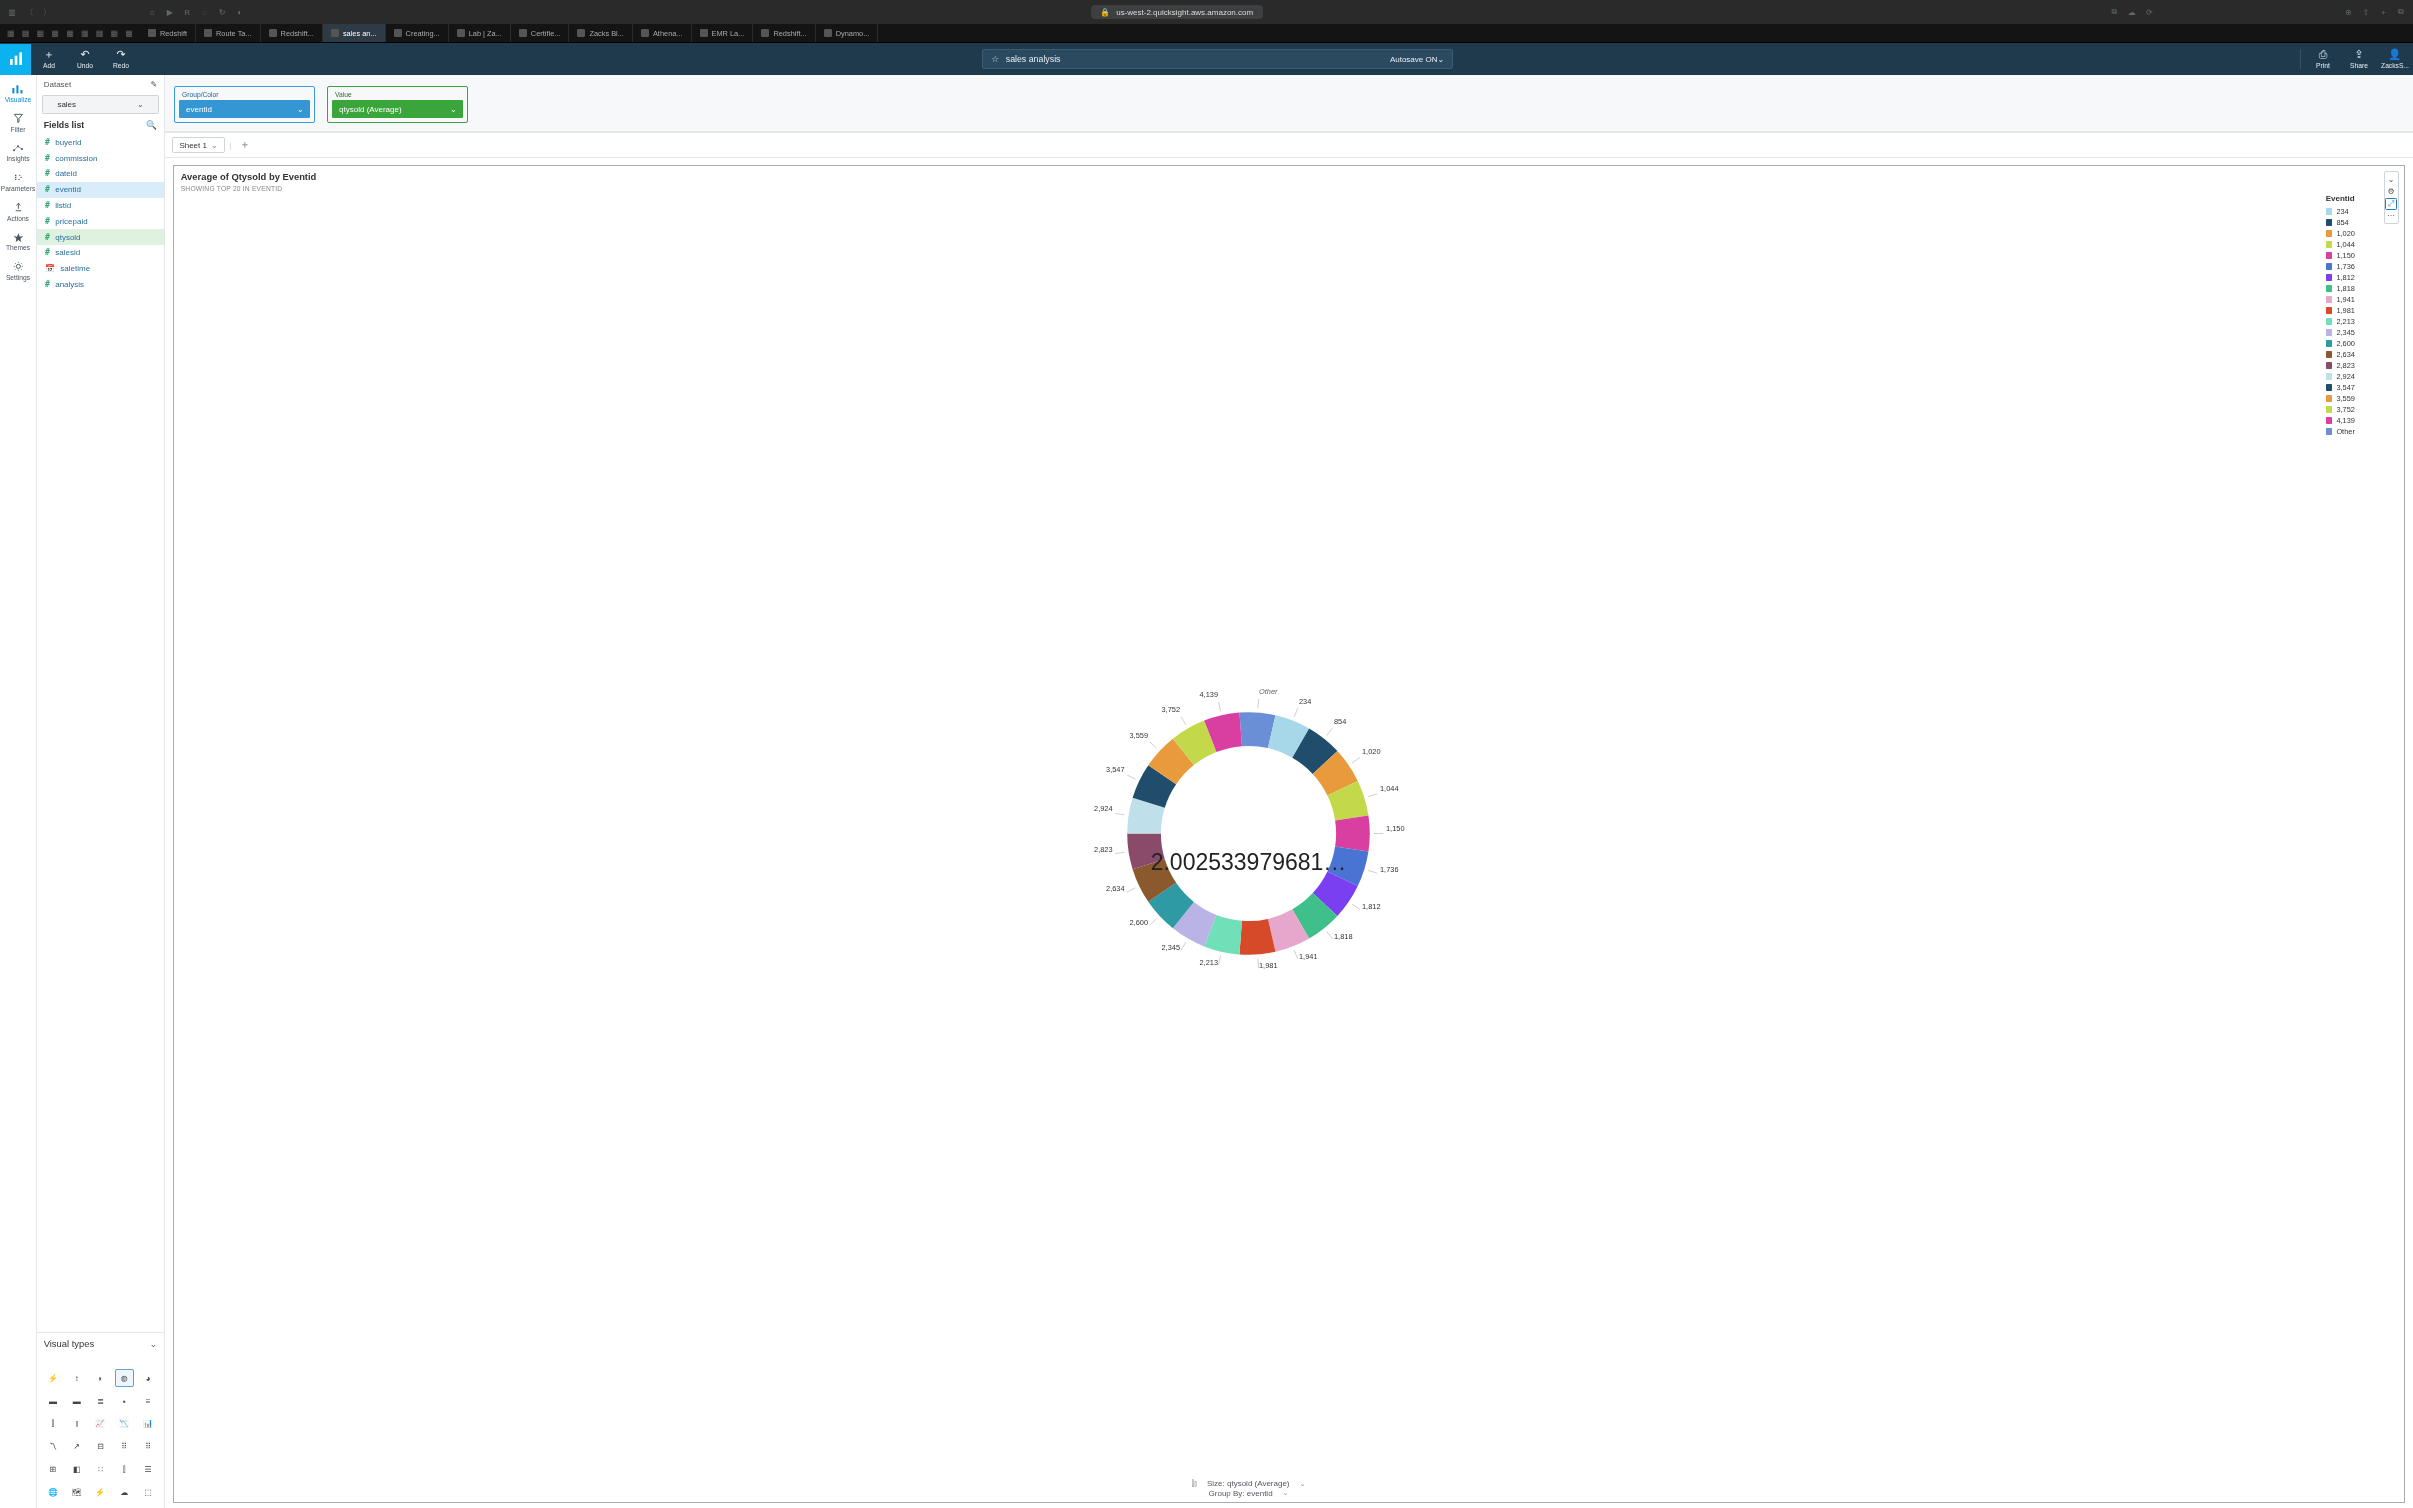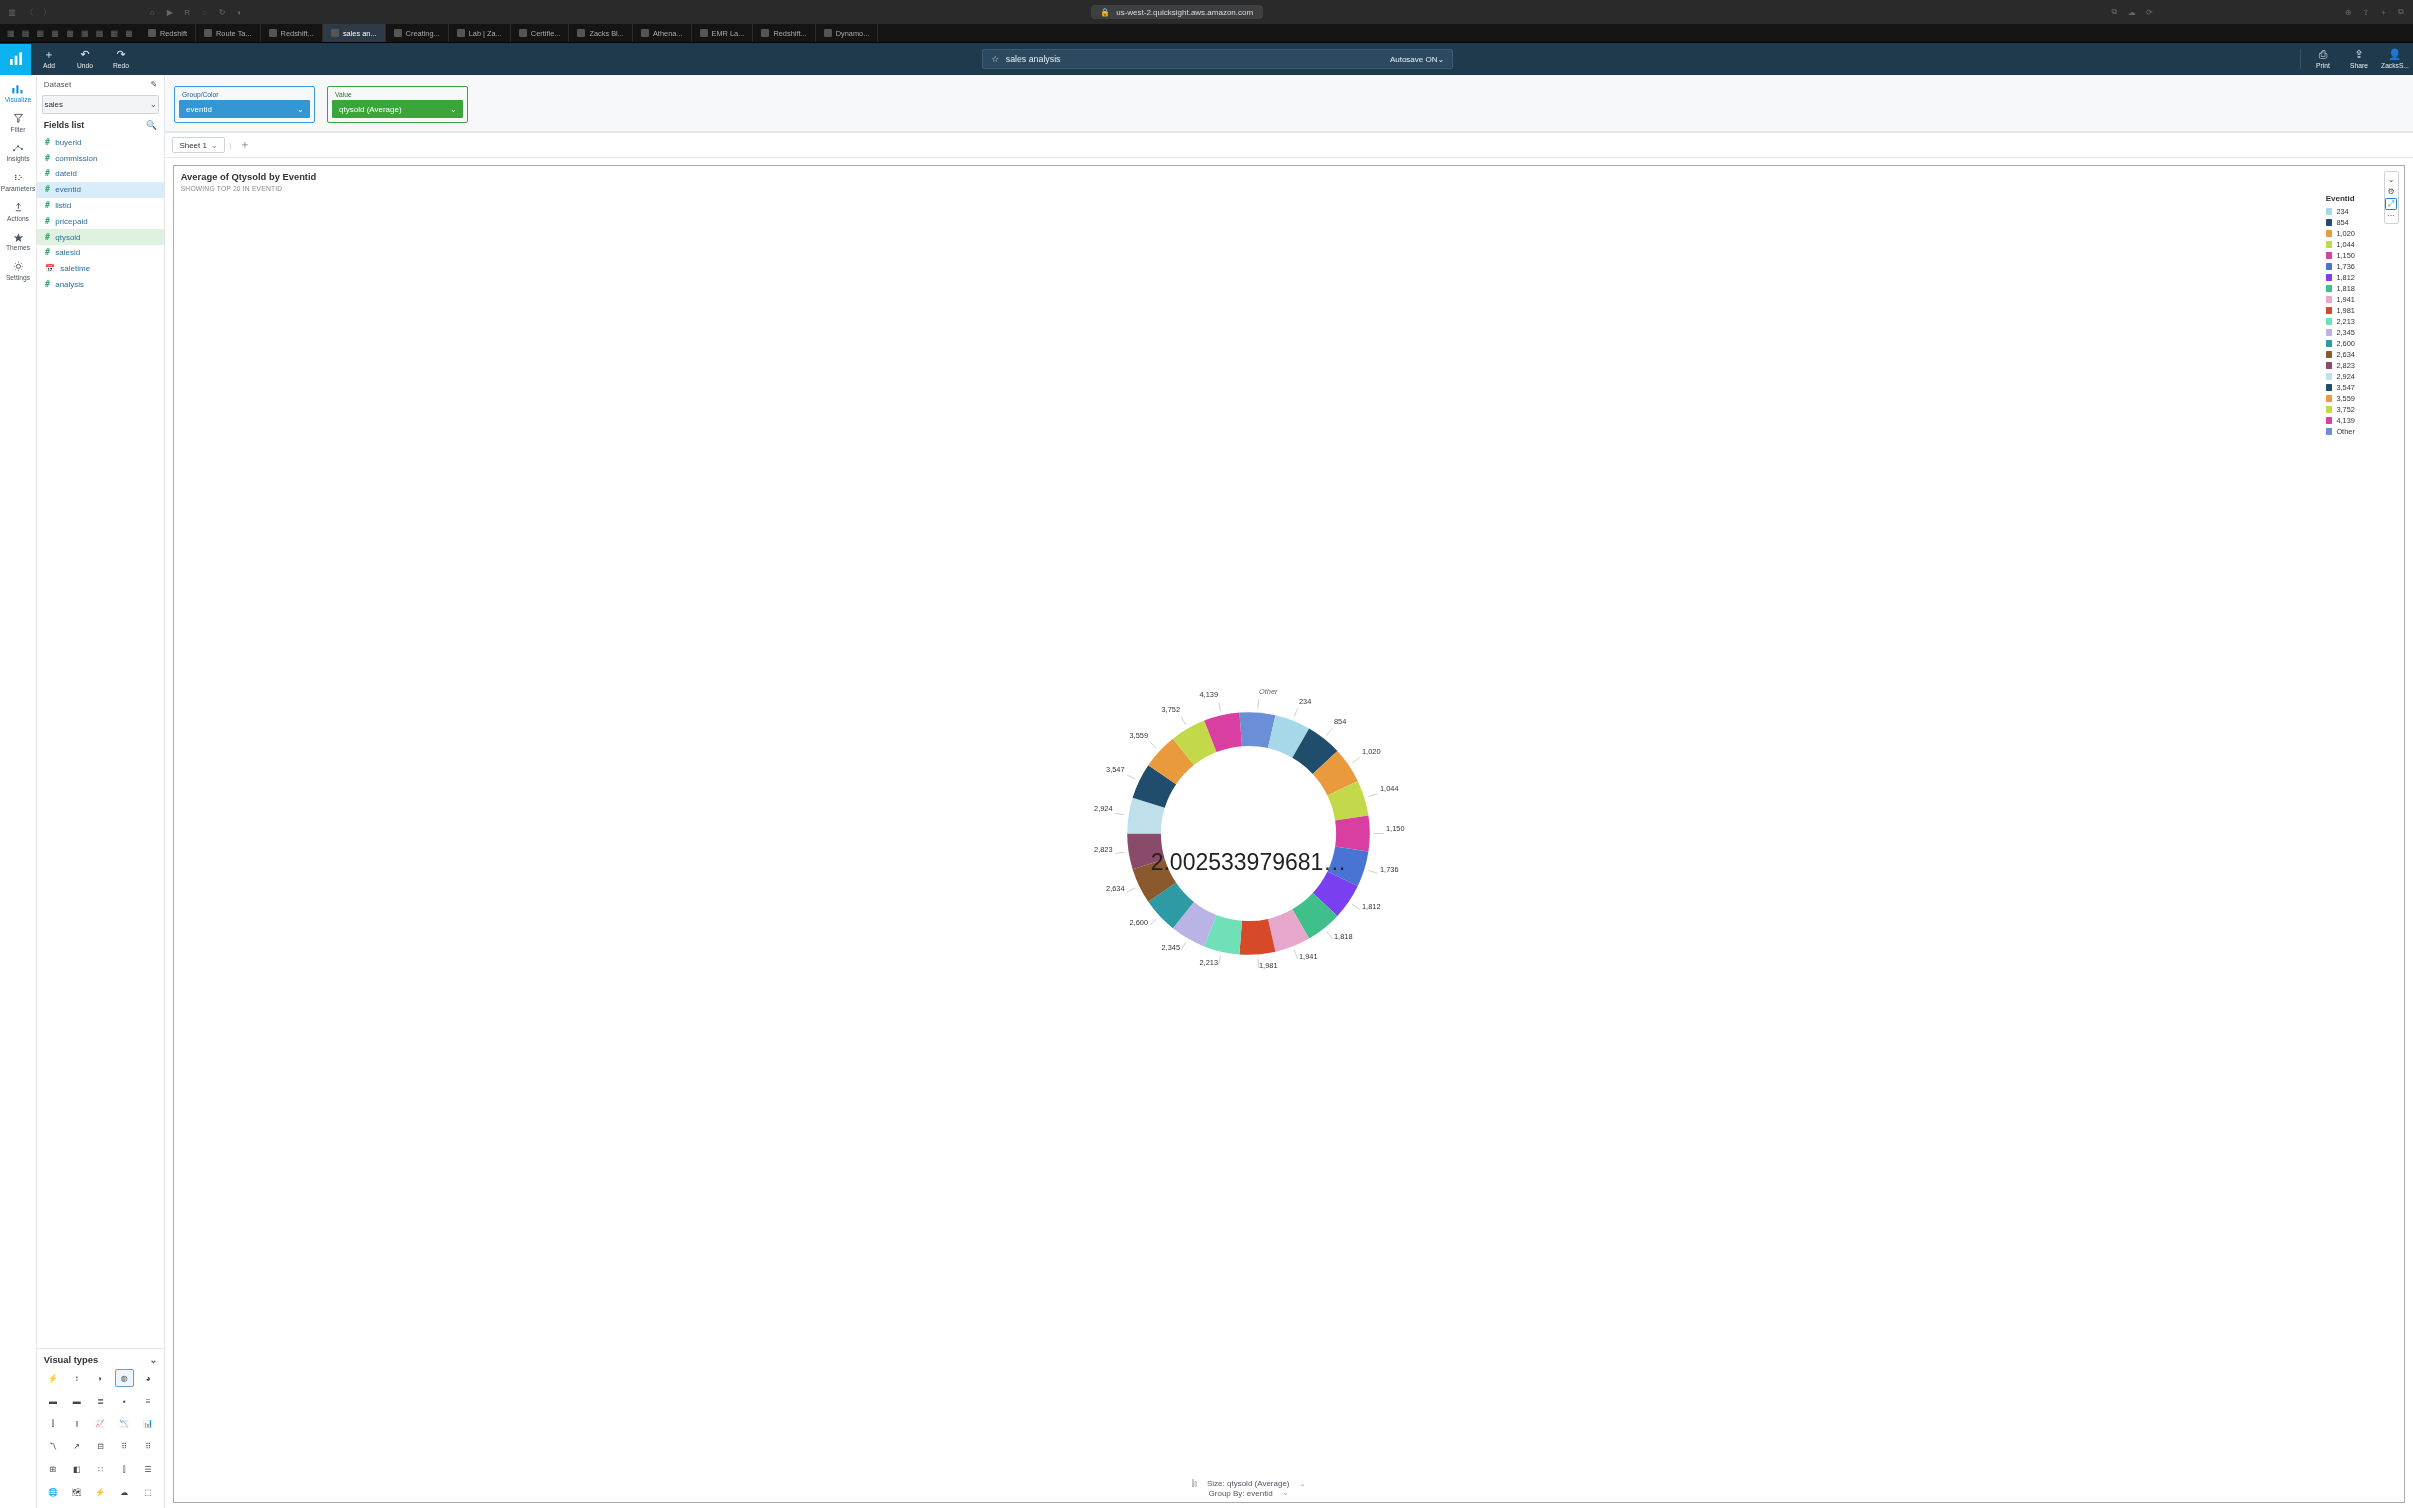--- a/index.html
+++ b/index.html
@@ -38,33 +38,33 @@
 .rail { background:#fff; border-right:0.7px solid #e4e6e8; display:flex; flex-direction:column; align-items:center; padding-top:4px; gap:1.3px;}
 .rail .item{ width:100%; display:flex; flex-direction:column; align-items:center; gap:1.3px; padding:4px 0; font-size:6.7px; color:#4a5560; cursor:pointer;}
 .rail .item.active{ color:#0a8ed6;}
 .rail .item .glyph{height:12px;display:flex;align-items:center;justify-content:center;}
 
 
 .sidepanel { border-right:0.7px solid #e4e6e8; display:flex; flex-direction:column; min-height:0;}
 .sp-head { display:flex; align-items:flex-end; justify-content:space-between; padding:5.4px 6.7px 2.7px 6.7px; color:#555; font-size:8px;}
 .sp-head .pencil{color:#555;cursor:pointer;}
 .sp-sel{ margin:2.7px 5.4px 5.4px 5.4px;}
-.select { border:0.7px solid #cfd4d8; background:#f2f4f5; height:19px; border-radius:1.3px; display:flex; align-items:center; padding:0 1px; justify-content:space-between; color:#333; cursor:pointer;}
+.select { border:0.7px solid #cfd4d8; background:#f2f4f5; height:19px; border-radius:1.3px; display:flex; align-items:center; padding:0 14px; justify-content:space-between; color:#333; cursor:pointer;}
 .select .chev{color:#555;}
 .sp-sub { display:flex; align-items:center; justify-content:space-between; padding:1.3px 6.7px 4px 6.7px; font-weight:600; color:#333; font-size:8.8px;}
 .sp-sub .mag{color:#888;font-weight:400;cursor:pointer;}
 .fieldlist{ overflow:auto; flex:0 0 auto;}
 .fieldlist .row{ display:flex; align-items:center; gap:5.4px; padding:3.4px 8px; color:#2a6f9e; font-size:8px; cursor:pointer;}
 .fieldlist .row .ico{color:#2fa874;font-weight:700;font-family:monospace;}
 .fieldlist .row .ico.cal{color:#3a6fa8;}
 .fieldlist .row.hl-blue{background:#d9ecfa;}
 .fieldlist .row.hl-green{background:#dff2e0;}
 
 .visual-types{ margin-top:auto; border-top:0.7px solid #e4e6e8; padding:5.4px 6.7px 6.7px 6.7px; }
-.visual-types .hdr{display:flex;align-items:center;justify-content:space-between;font-weight:700;font-size:9.4px;color:#333;margin-bottom:4px;}
+.visual-types .hdr{display:flex;align-items:center;justify-content:space-between;font-weight:400;font-size:9.4px;color:#333;margin-bottom:20px;}
 .vt-grid{ display:grid; grid-template-columns:repeat(5,1fr); gap:5.4px 5.4px;}
 .vt-grid .cell{ height:17.5px; display:flex; align-items:center; justify-content:center; color:#444; border-radius:2px; cursor:pointer;}
 .vt-grid .cell.sel{ border:0.7px solid #5aa2d8; background:#eef6fc;}
 
 
 .content { display:flex; flex-direction:column; min-width:0; }
 .fw-bar{ background:#f7f8f9; border-bottom:0.7px solid #e4e6e8; padding:5.4px 9.4px 8px 9.4px;}
 .fw-bar .lbl{ color:#555; font-size:8px; display:flex; align-items:center; justify-content:space-between;}
 .fw-bar .lbl .caret{color:#888;cursor:pointer;}
 .wells{display:flex; gap:12px; margin-top:5.4px;}

